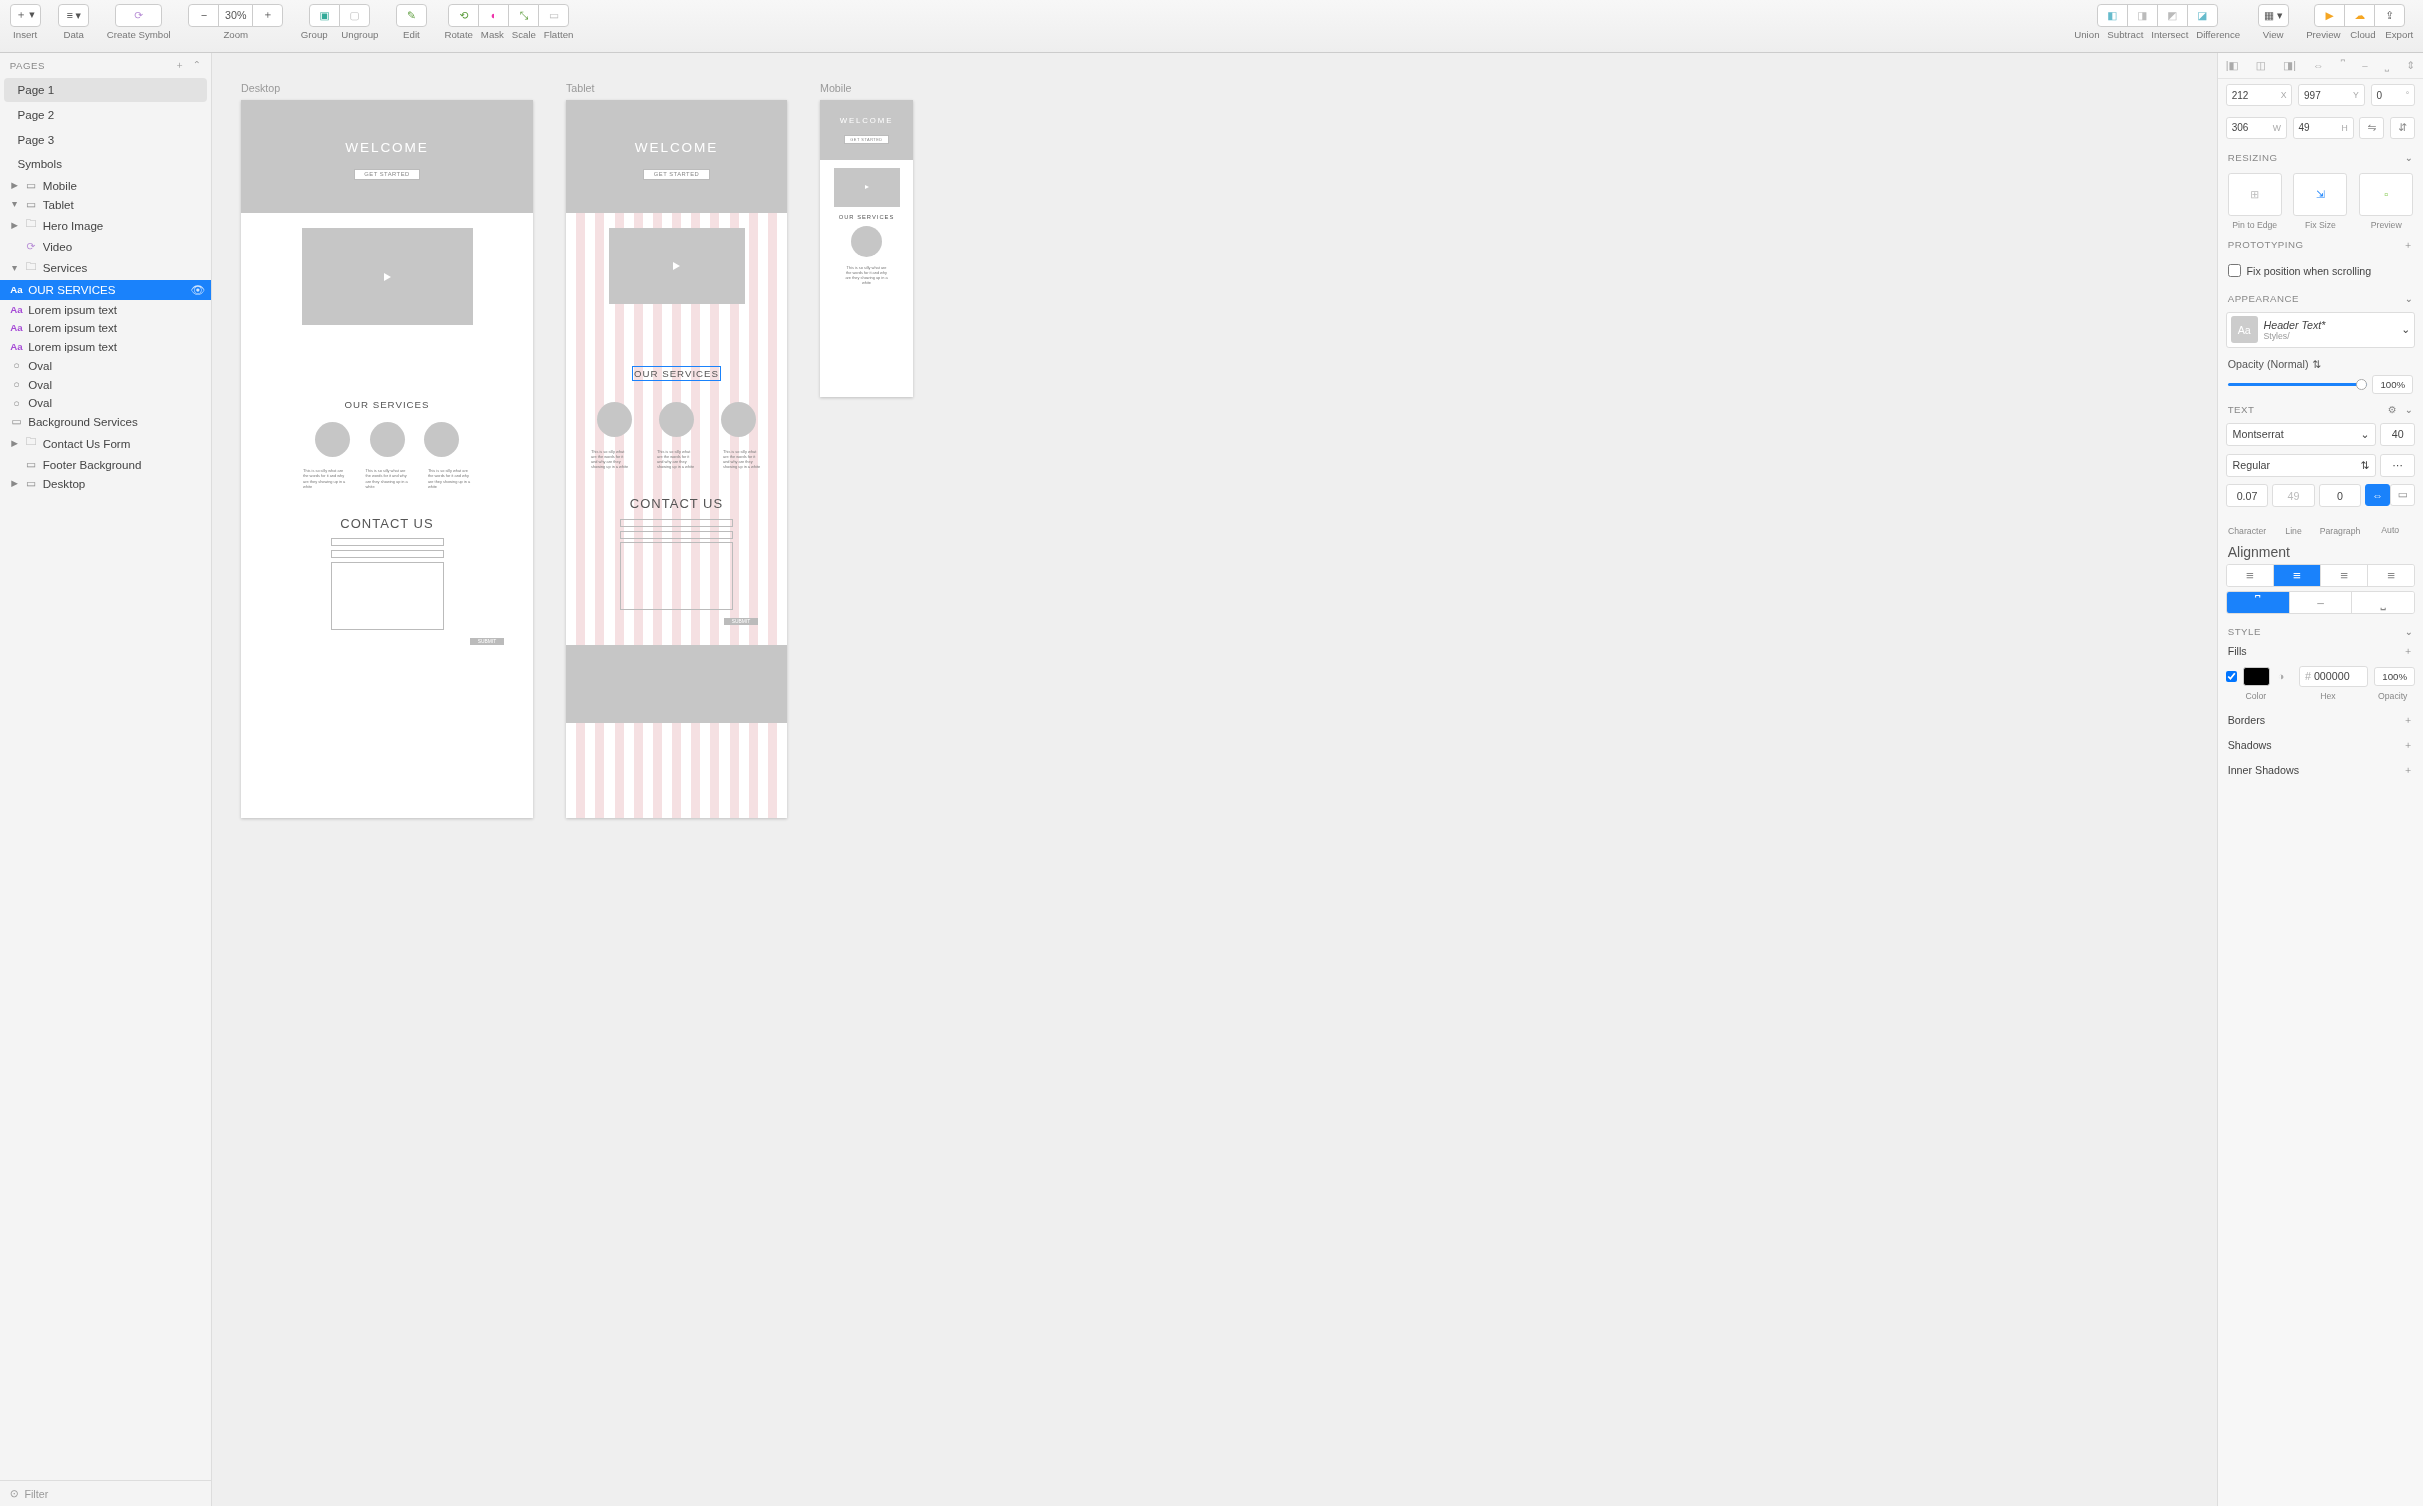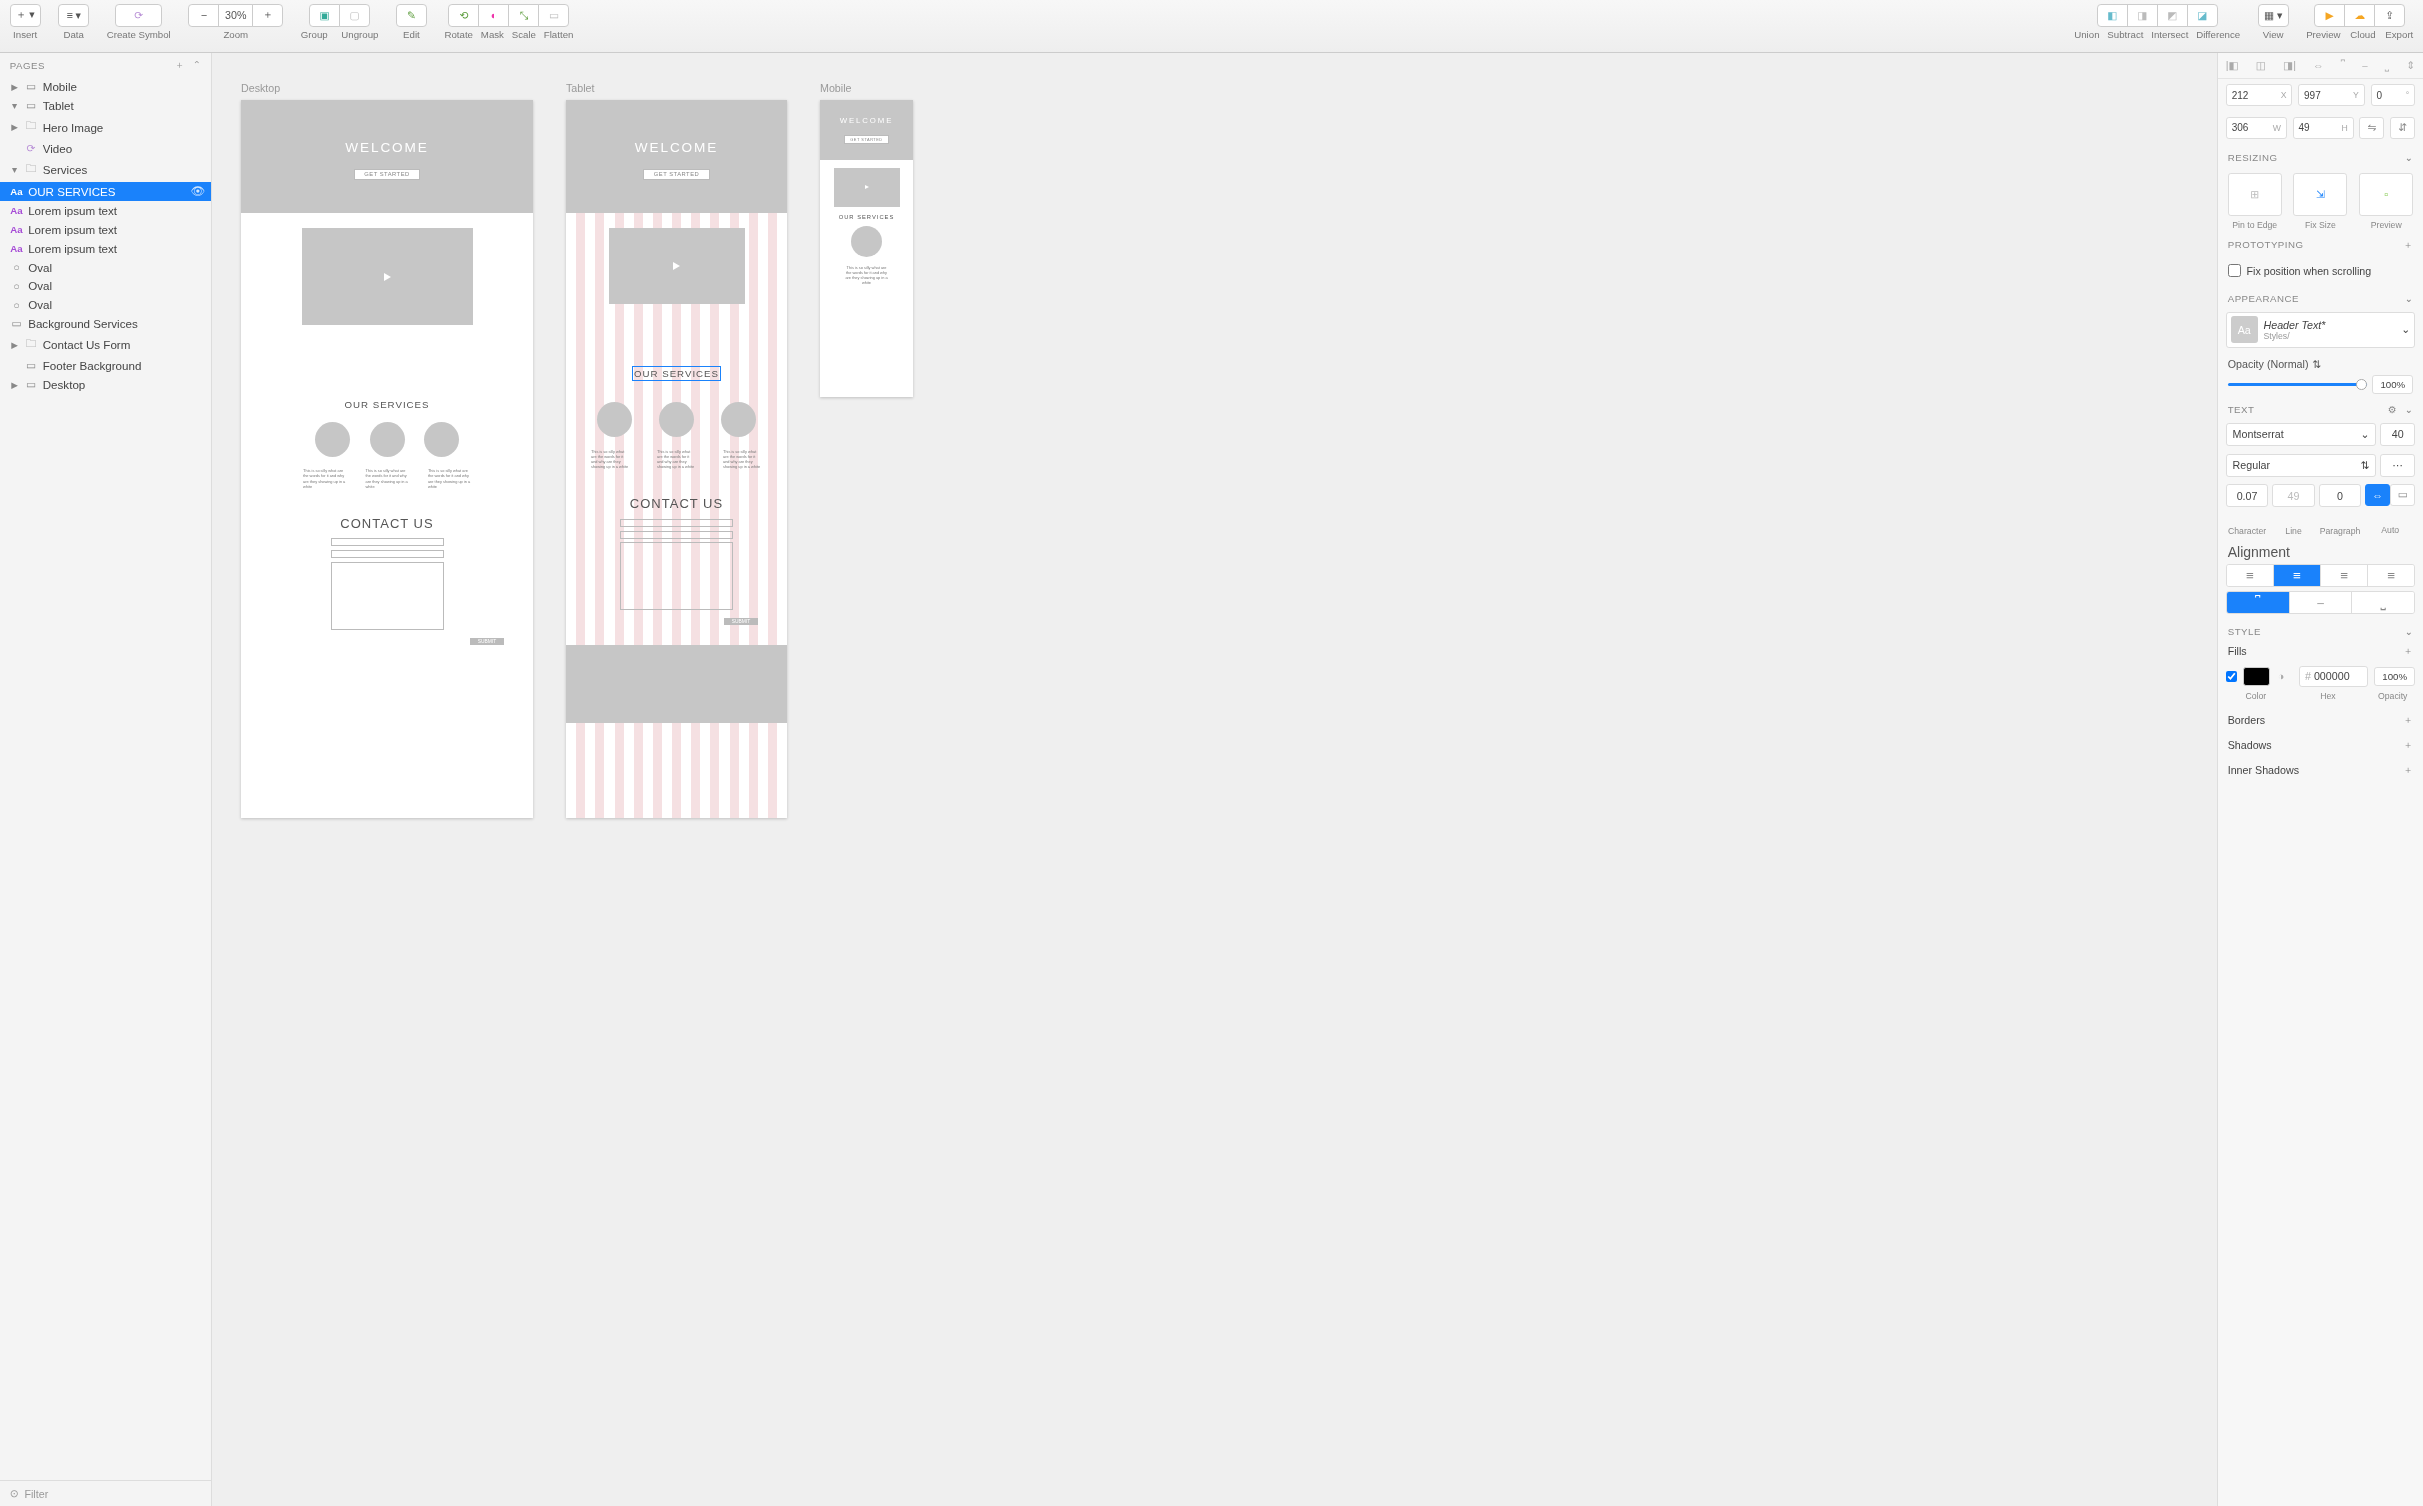--- a/index.html
+++ b/index.html
@@ -224,20 +224,26 @@
 <div class="main">
 
   <div class="left-panel">
     <div class="panel-header">
       <span>PAGES</span>
       <div class="hdr-actions">
           <span>＋</span>
           <span>⌃</span>
         </div>
     </div>
+    <ul class="pages-list">
+      <li class="active">Page 1</li>
+      <li>Page 2</li>
+      <li>Page 3</li>
+      <li>Symbols</li>
+    </ul>
     <ul class="layers-list">
       <li>
           <span class="ly-disclose">▶</span>
           <span class="ly-icon">▭</span>
           <span class="ly-label">Mobile</span>
         </li>
       <li>
           <span class="ly-disclose">▼</span>
           <span class="ly-icon">▭</span>
           <span class="ly-label">Tablet</span>

